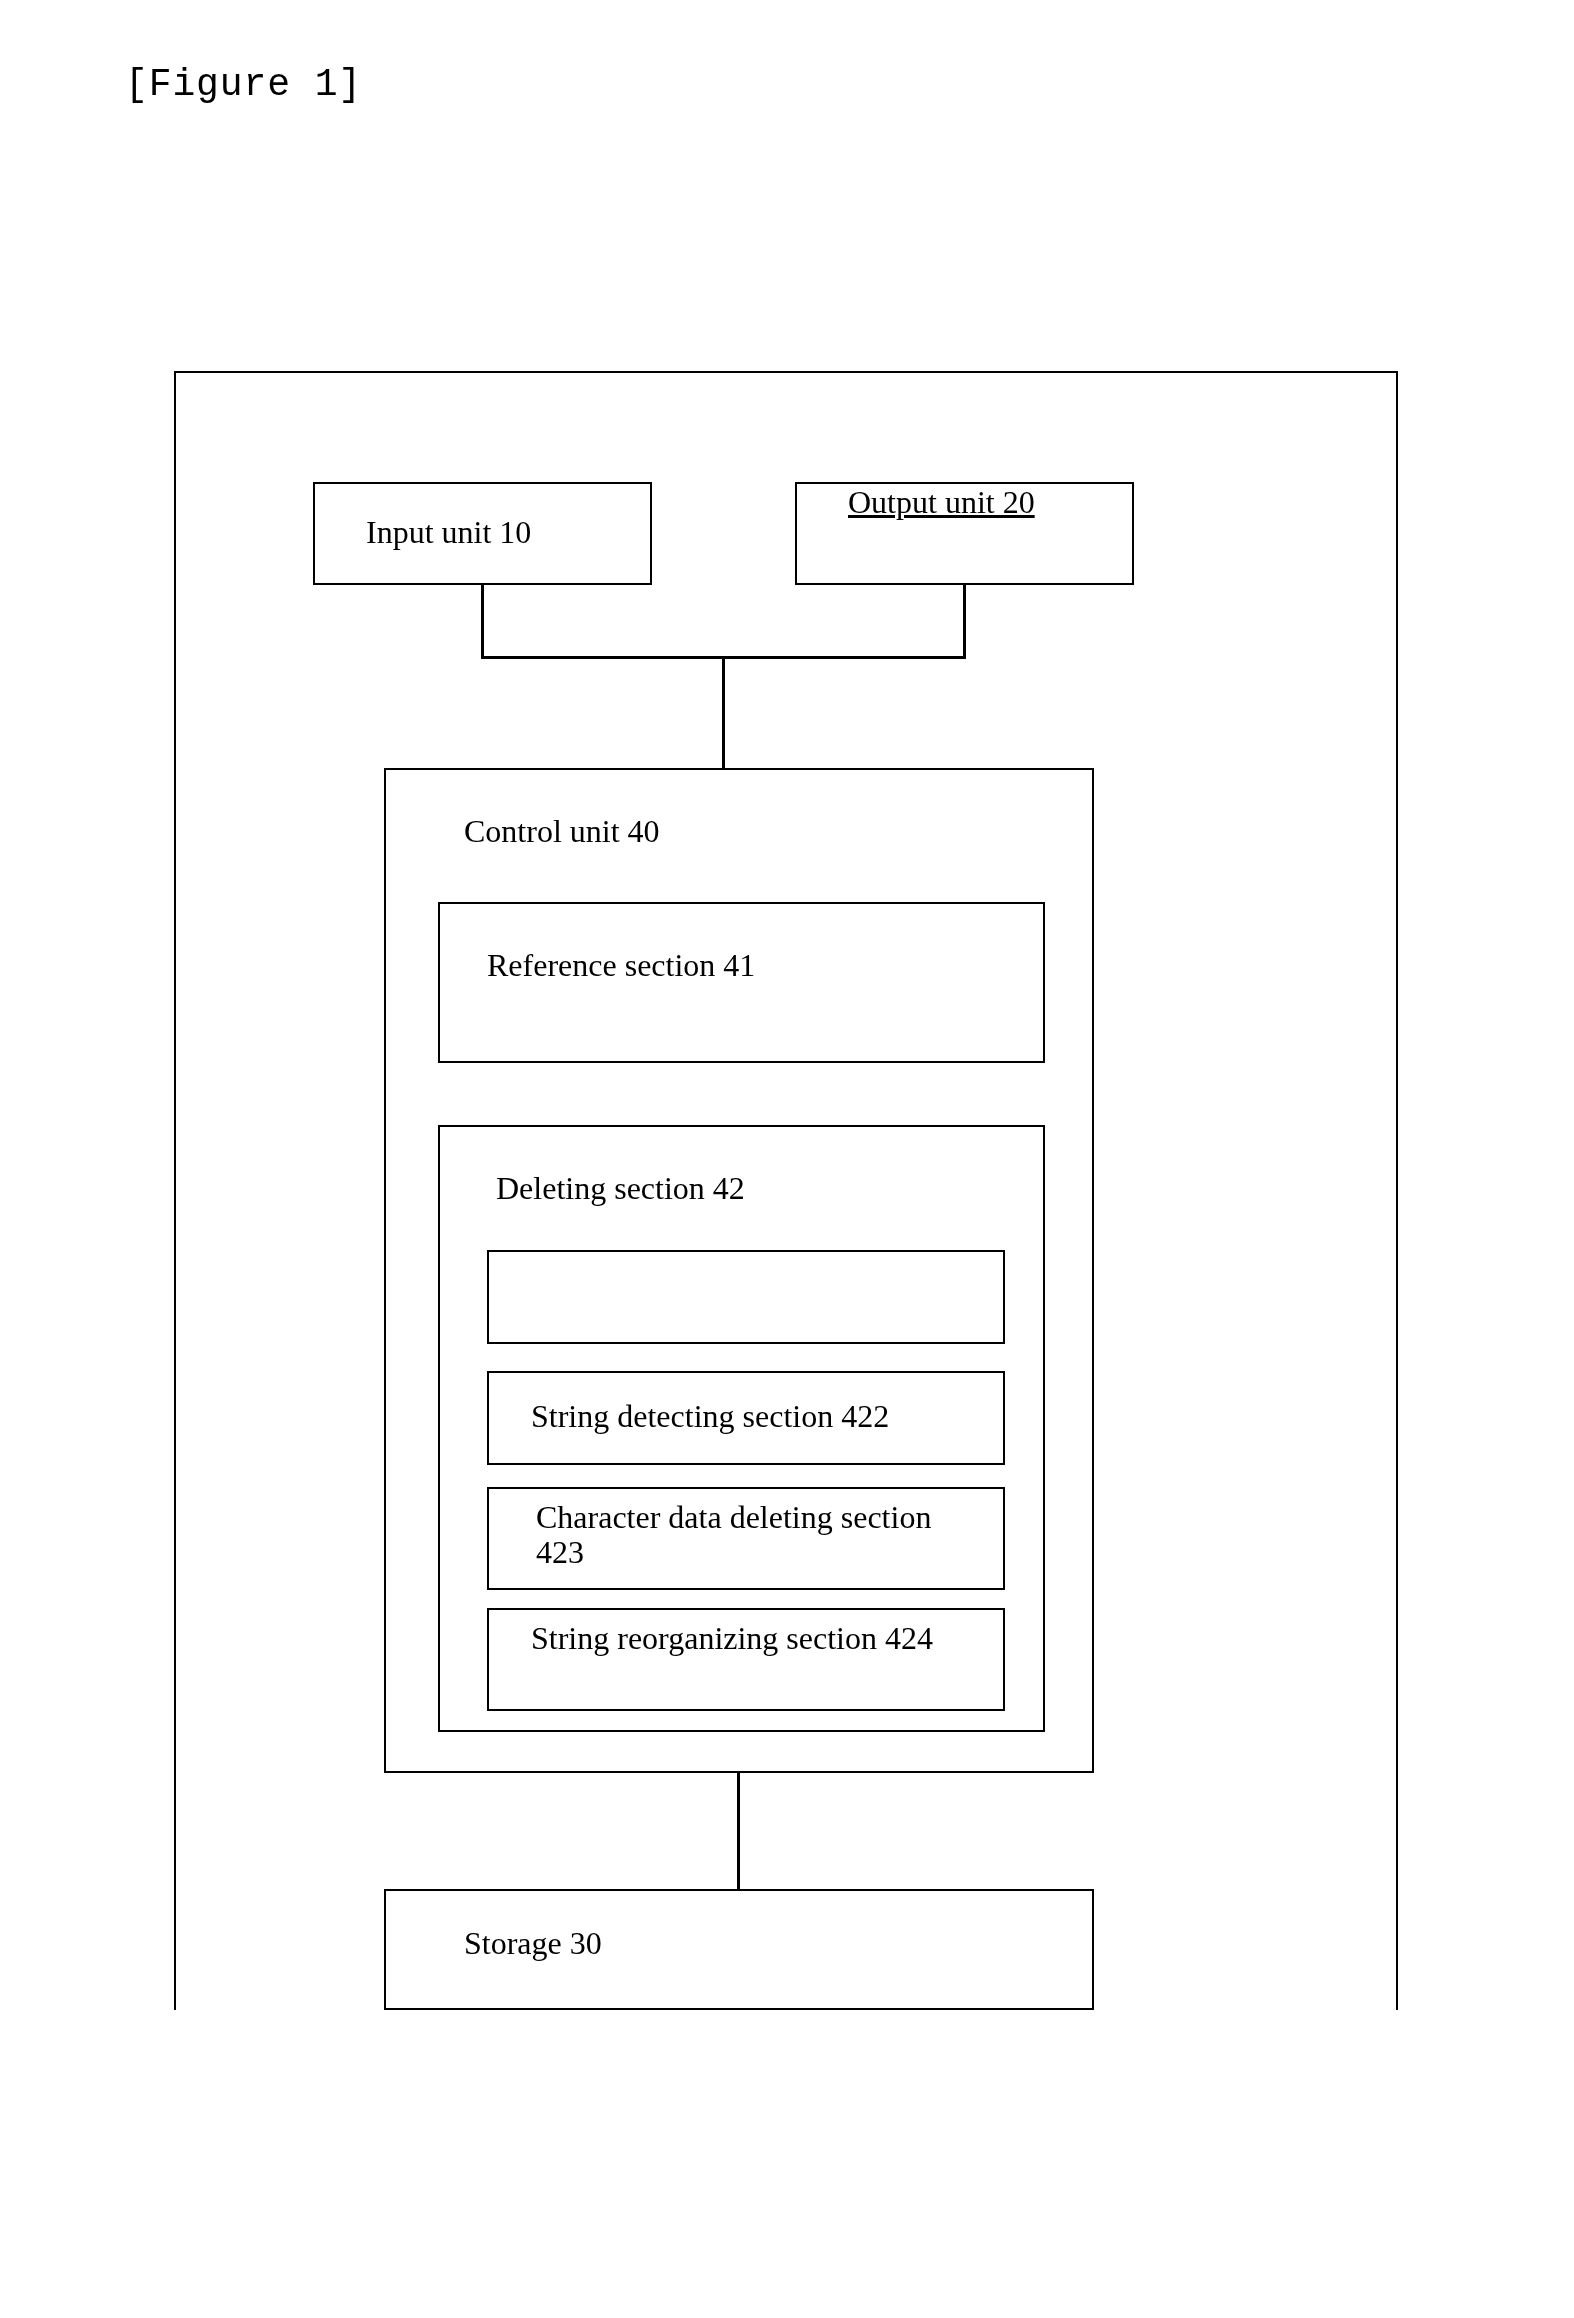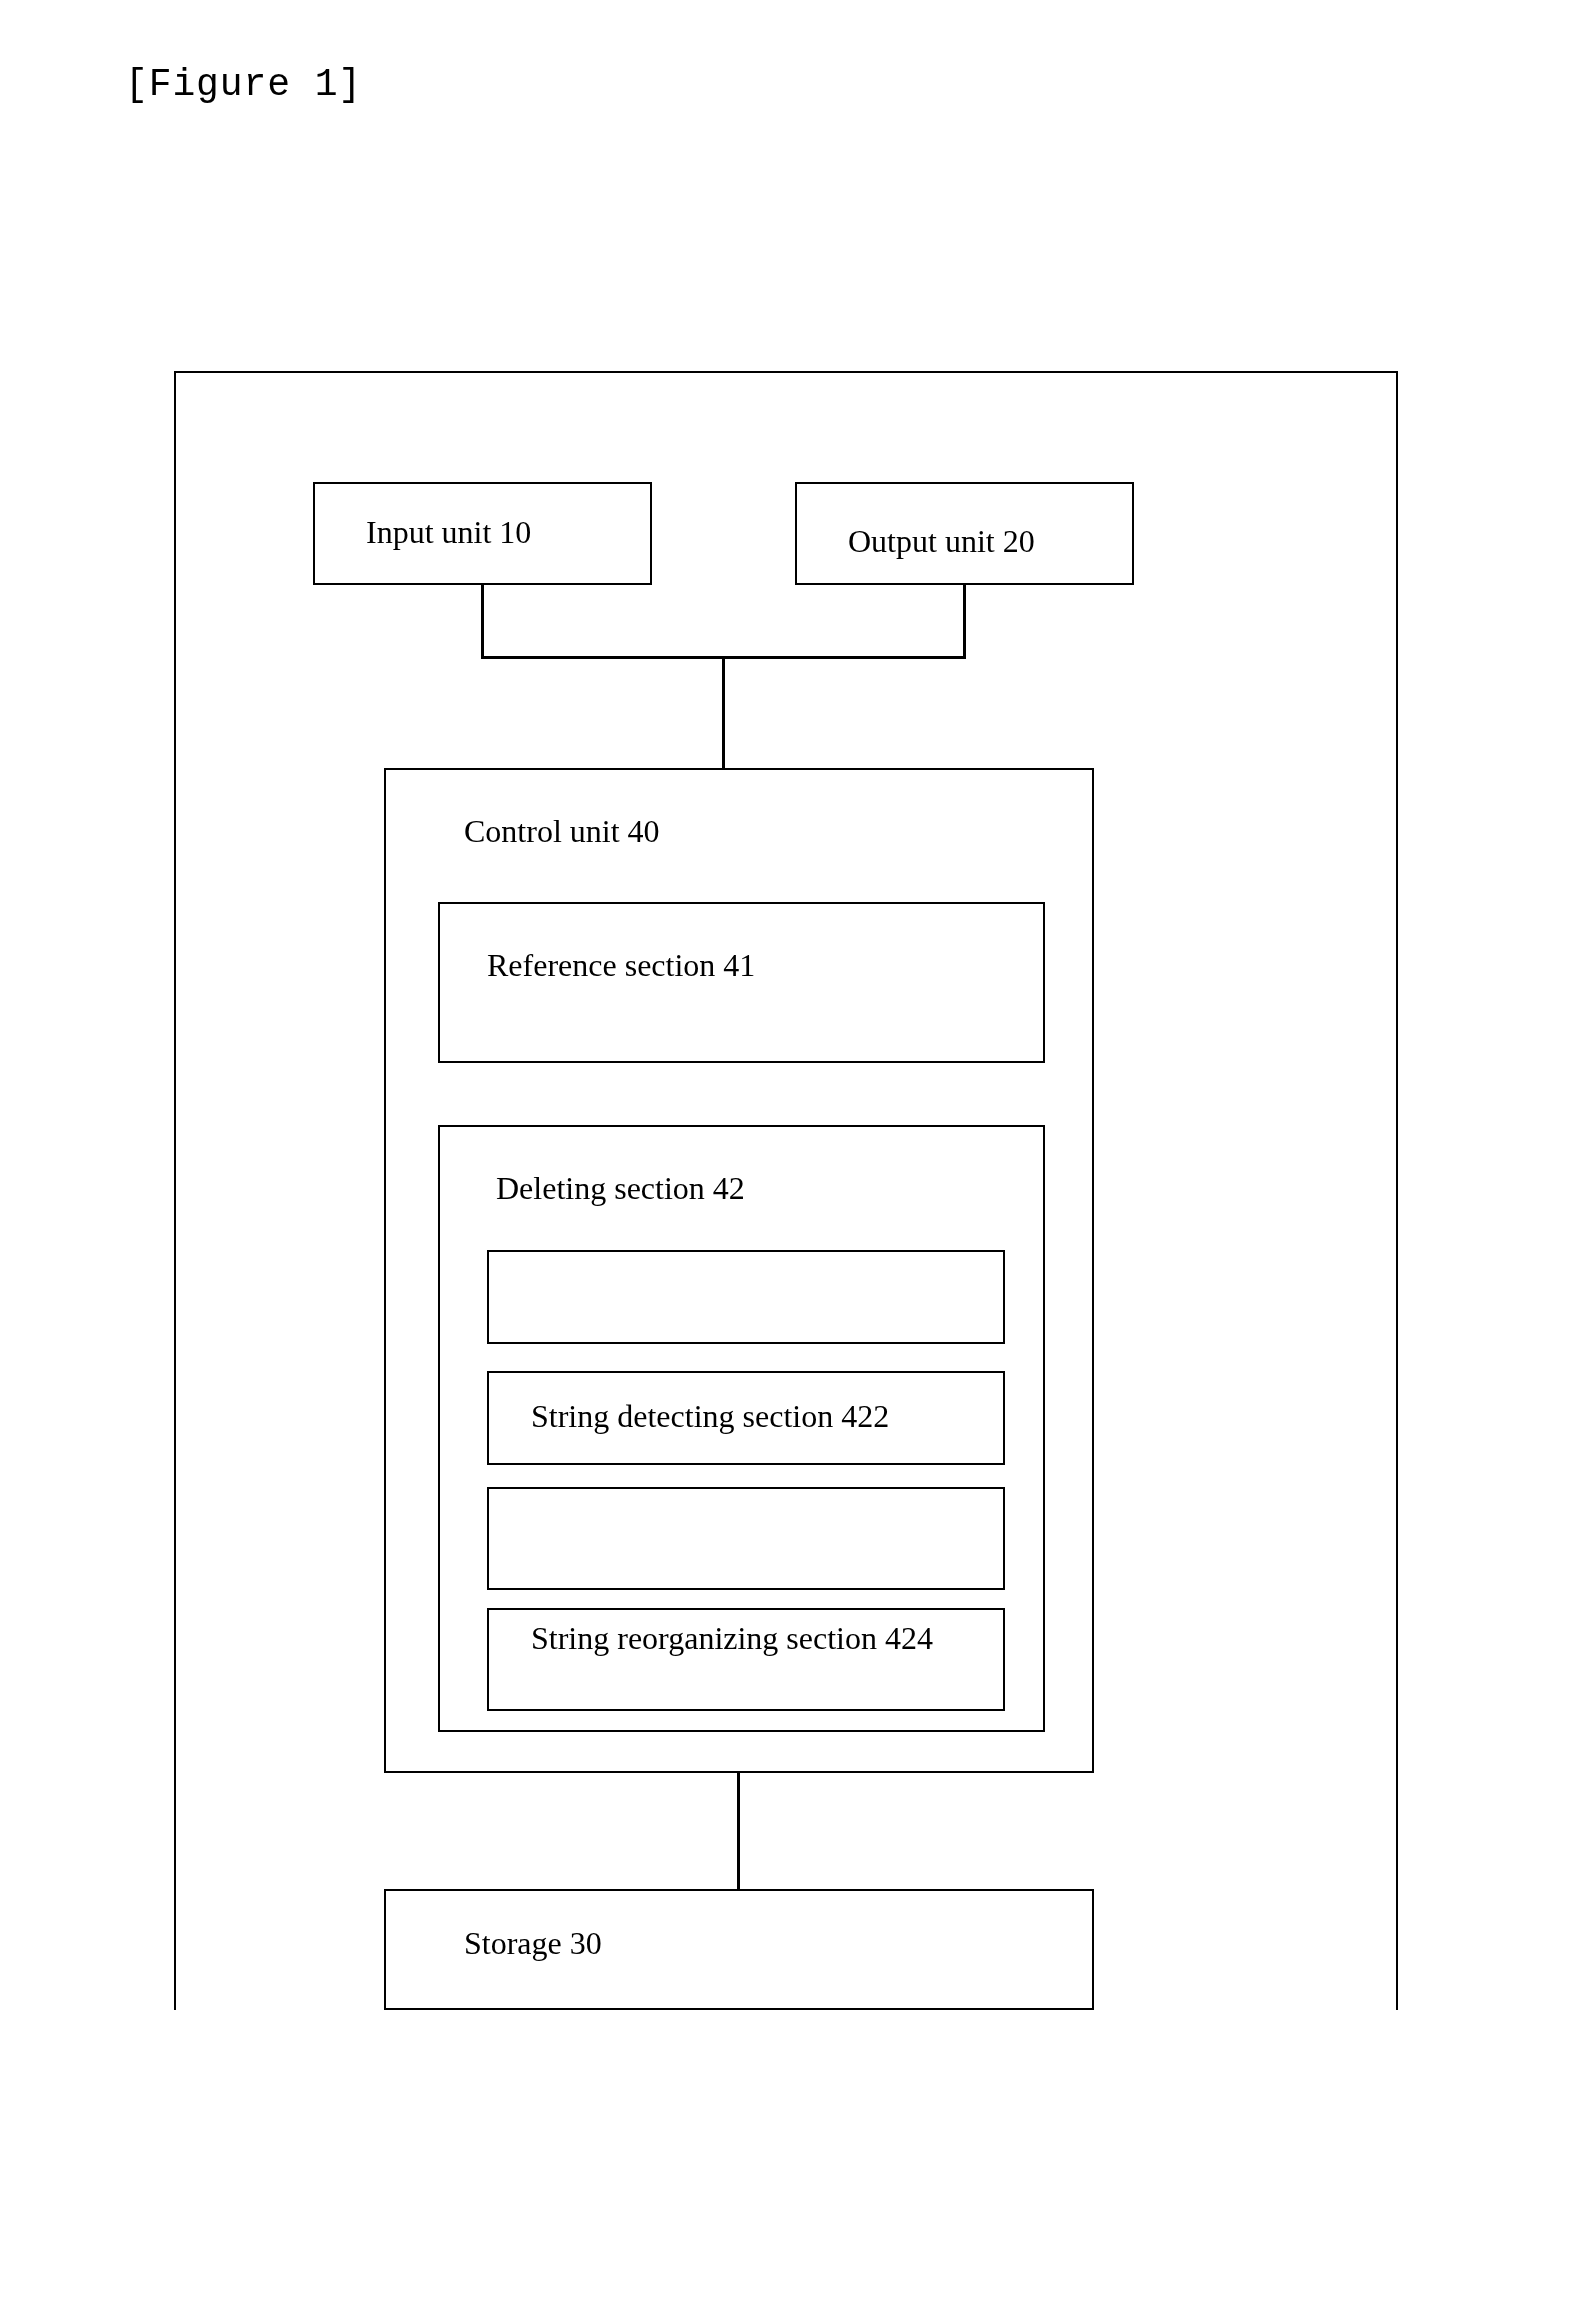--- a/index.html
+++ b/index.html
@@ -52,21 +52,21 @@
 
   <div class="figure-label">[Figure 1]</div>
 
 
   <div class="box" style="left:174px; top:371px; width:1224px; height:1773px;"></div>
 
   <div class="box" style="left:313px; top:482px; width:339px; height:103px;"></div>
   <div class="txt" style="left:366px; top:514px;">Input unit 10</div>
 
   <div class="box" style="left:795px; top:482px; width:339px; height:103px;"></div>
-  <div class="txt" style="left:848px; top:523px;">Output unit 20</div>
+  <div class="txt" style="left:848px; top:484px;text-decoration:underline;">Output unit 20</div>
 
   <div class="connector" style="left:481px; top:585px; width:2.7px; height:71px;"></div>
   <div class="connector" style="left:963px; top:585px; width:2.7px; height:71px;"></div>
   <div class="connector" style="left:481px; top:656px; width:485px; height:2.7px;"></div>
   <div class="connector" style="left:722px; top:656px; width:2.7px; height:112px;"></div>
 
   <div class="box" style="left:384px; top:768px; width:710px; height:1005px;"></div>
   <div class="txt" style="left:464px; top:813px;">Control unit 40</div>
 
   <div class="box" style="left:438px; top:902px; width:607px; height:161px;"></div>
@@ -74,20 +74,21 @@
 
   <div class="box" style="left:438px; top:1125px; width:607px; height:607px;"></div>
   <div class="txt" style="left:496px; top:1170px;">Deleting section 42</div>
 
   <div class="box" style="left:487px; top:1250px; width:518px; height:94px;"></div>
 
   <div class="box" style="left:487px; top:1371px; width:518px; height:94px;"></div>
   <div class="txt" style="left:531px; top:1398px;">String detecting section 422</div>
 
   <div class="box" style="left:487px; top:1487px; width:518px; height:103px;"></div>
+  <div class="txt" style="left:536px; top:1500px; width:447px; line-height:1.1;">Character data deleting section 423</div>
 
   <div class="box" style="left:487px; top:1608px; width:518px; height:103px;"></div>
   <div class="txt" style="left:531px; top:1621px; width:447px; line-height:1.1;">String reorganizing section 424</div>
 
   <div class="connector" style="left:737px; top:1773px; width:2.7px; height:116px;"></div>
 
   <div class="box" style="left:384px; top:1889px; width:710px; height:121px;"></div>
   <div class="txt" style="left:464px; top:1925px;">Storage 30</div>
 
 </div>

